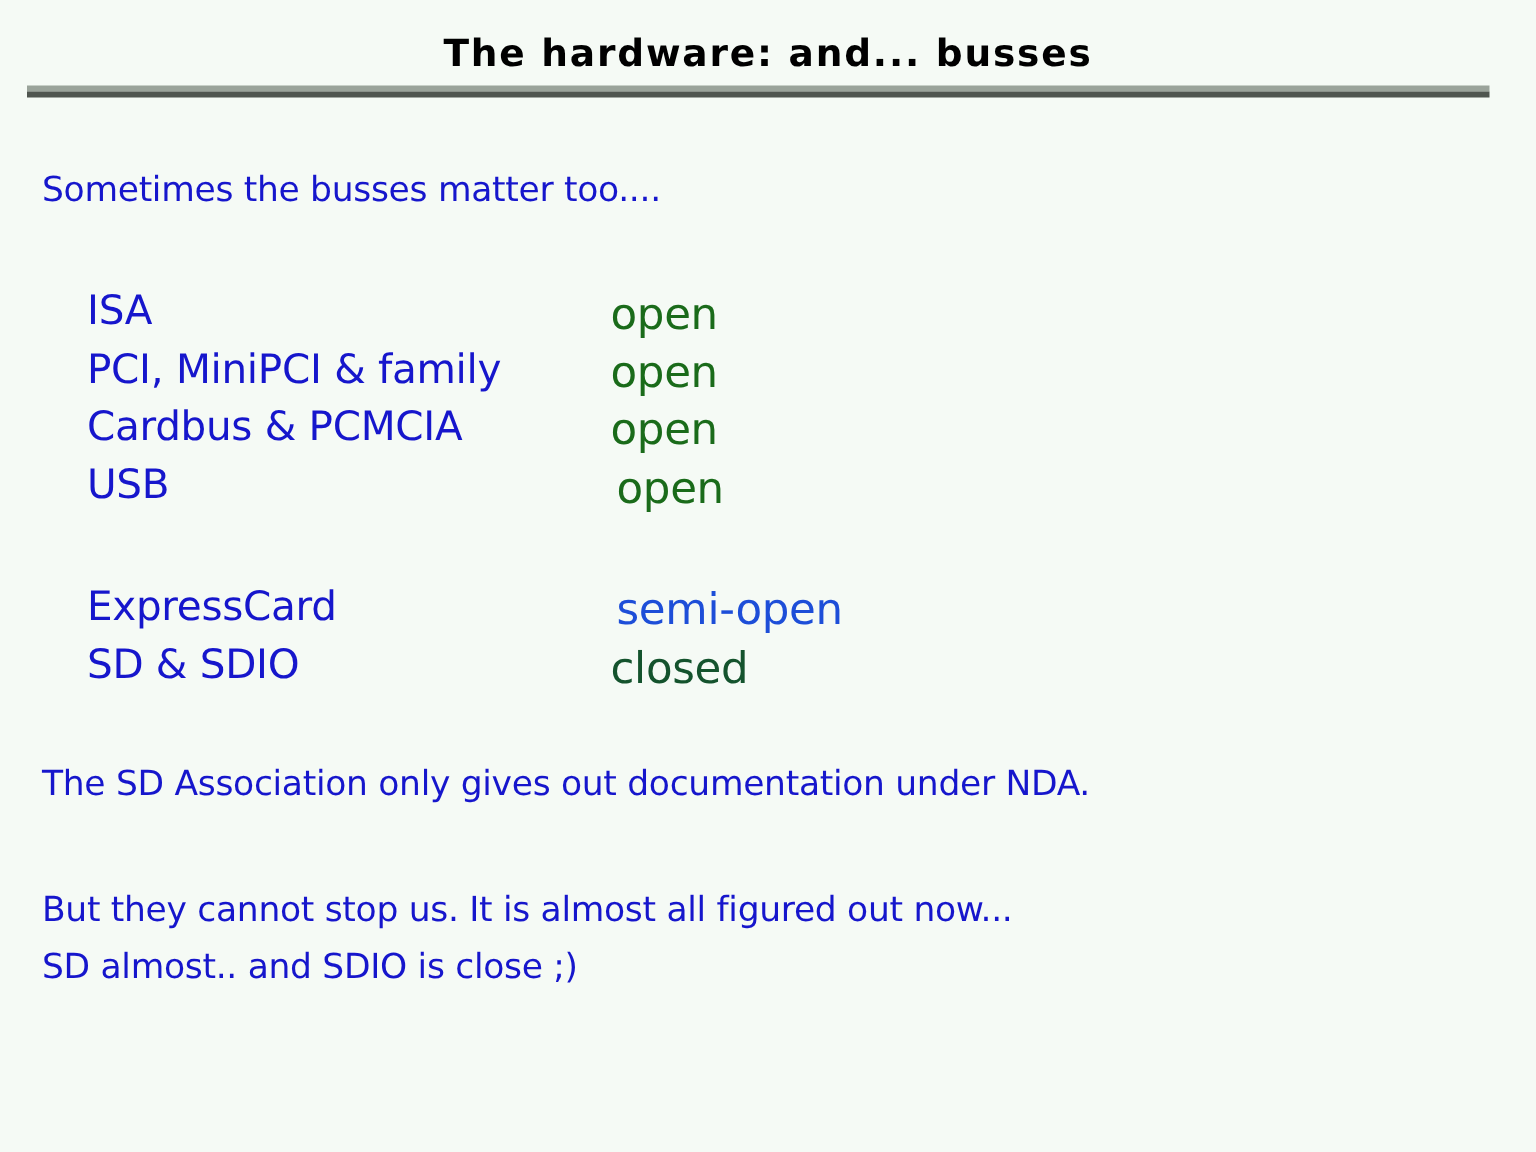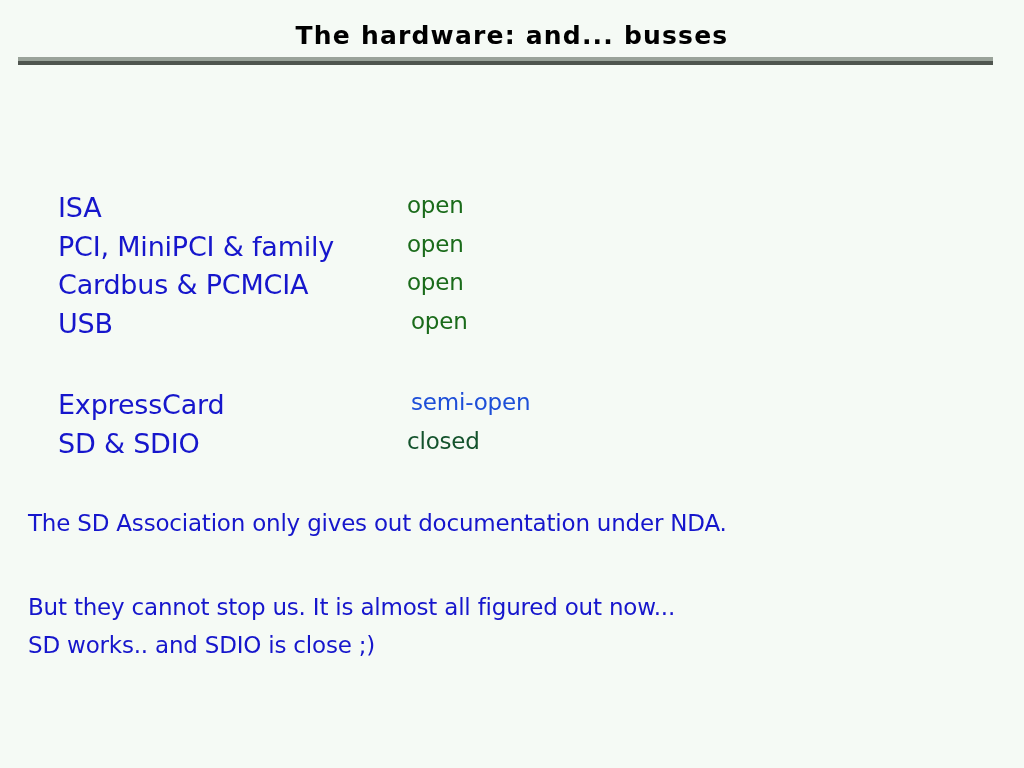--- a/index.html
+++ b/index.html
@@ -100,21 +100,21 @@
     font-family: "DejaVu Sans", sans-serif;
     font-size: 27px;
     color: #1616cc;
     white-space: nowrap;
     letter-spacing: -0.2px;
   }
   .bus-status {
     position: absolute;
     top: 0;
     font-family: "DejaVu Sans", sans-serif;
-    font-size: 23px;
+    font-size: 29px;
     white-space: nowrap;
     letter-spacing: -0.2px;
   }
   .bus-status.col-a { left: 349px; }
   .bus-status.col-b { left: 353px; }
 
   .st-open      { color: #1a6b1a; }
   .st-semi-open { color: #1d4ed8; }
   .st-closed    { color: #14532d; }
 </style>
@@ -123,20 +123,21 @@
 
 <div class="slide">
 
   <div class="slide-title">The hardware: and... busses</div>
 
   <div class="title-rule">
     <div class="rule-light"></div>
     <div class="rule-dark"></div>
   </div>
 
+  <div class="body-text lead-line">Sometimes the busses matter too....</div>
 
   <div class="bus-table">
 
     <div class="bus-row">
       <span class="bus-name">ISA</span>
       <span class="bus-status col-a st-open">open</span>
     </div>
 
     <div class="bus-row">
       <span class="bus-name">PCI, MiniPCI &amp; family</span>
@@ -164,15 +165,15 @@
       <span class="bus-name">SD &amp; SDIO</span>
       <span class="bus-status col-a st-closed">closed</span>
     </div>
 
   </div>
 
   <div class="body-text para-stop">But they cannot stop us.  It is almost all figured out now...</div>
 
   <div class="body-text para-nda">The SD Association only gives out documentation under NDA.</div>
 
-  <div class="body-text para-works">SD works.. and SDIO is close ;)</div>
+  <div class="body-text para-works">SD almost.. and SDIO is close ;)</div>
 
 </div>
 
 </body></html>

